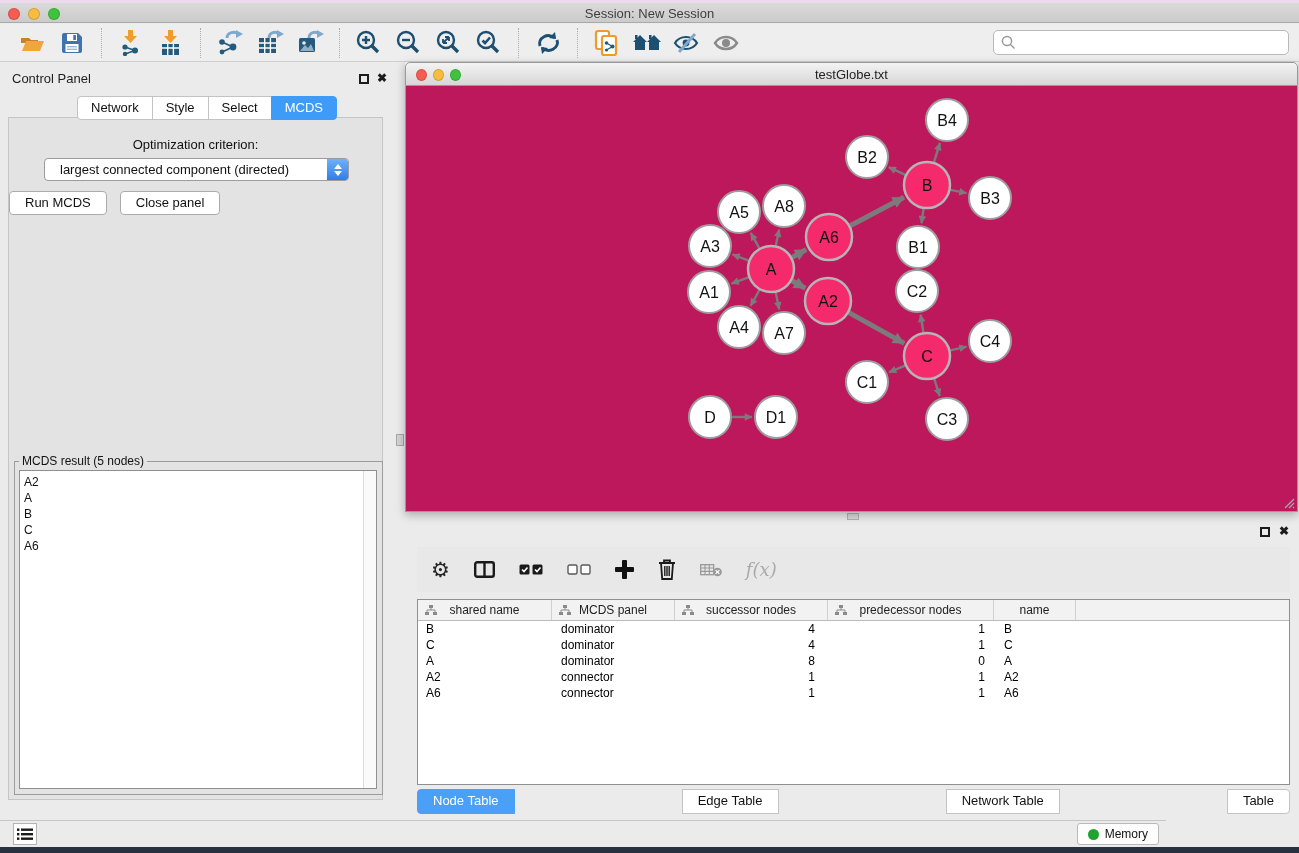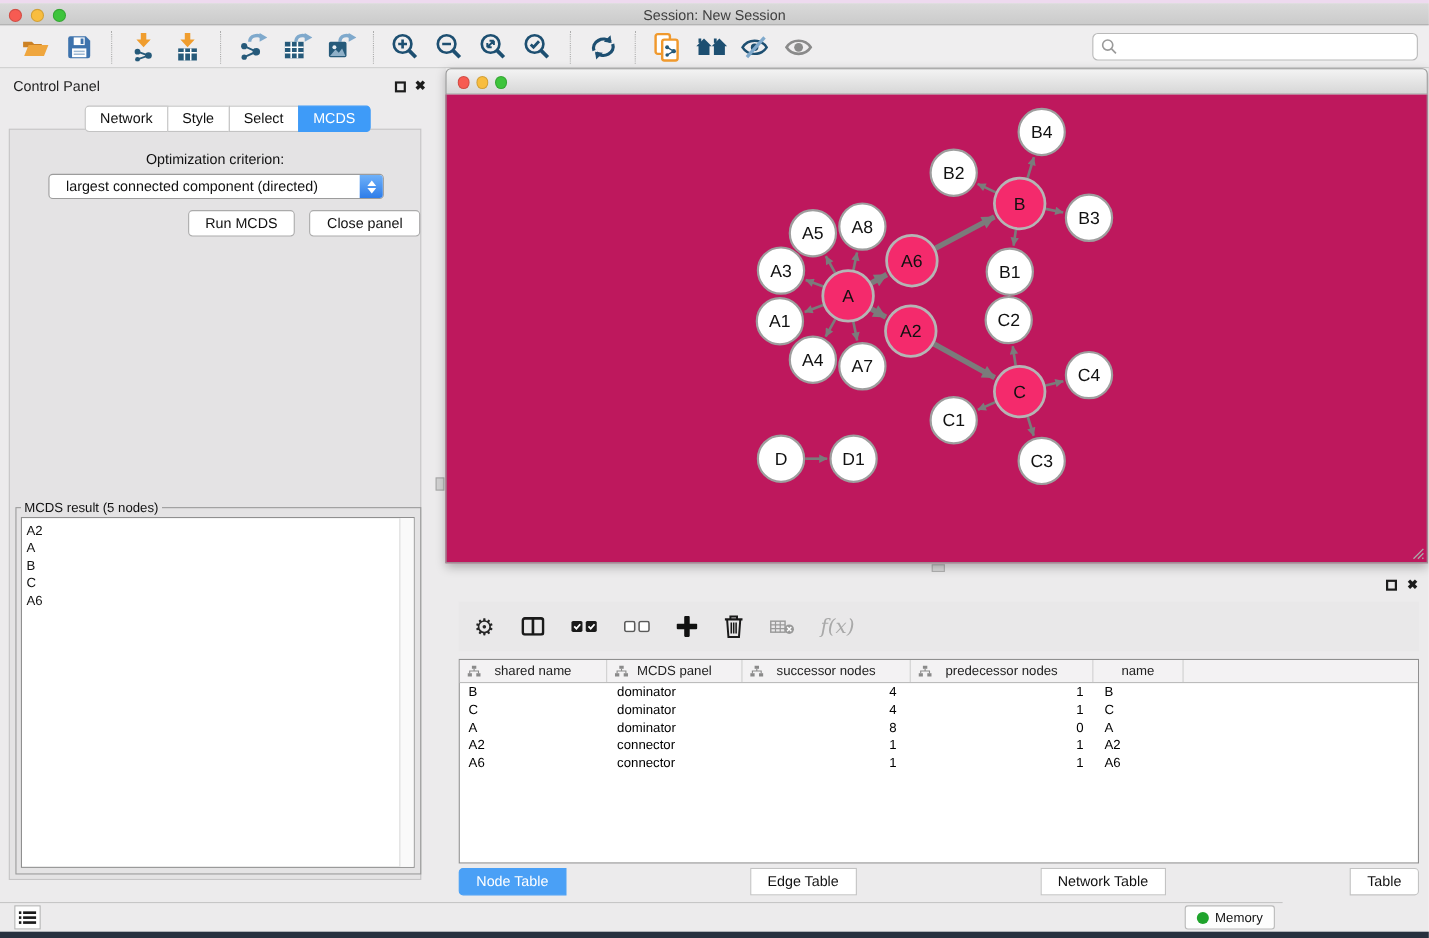--- a/index.html
+++ b/index.html
@@ -43,21 +43,21 @@
   .criterion { position:absolute; left:35px; top:40px; width:305px; height:23px; background:#fff;
                border:1px solid #9c9c9c; border-radius:4px; font-size:13px; color:#111;
                display:flex; align-items:center; padding-left:15px; }
   .criterion .stepper { position:absolute; right:0; top:0; width:21px; height:21px; border-radius:0 3px 3px 0;
                background:linear-gradient(#6fb1f9,#2e7de9); display:flex; flex-direction:column;
                align-items:center; justify-content:center; gap:2px; }
   .arr-up { width:0; height:0; border-left:4px solid transparent; border-right:4px solid transparent;
             border-bottom:5px solid #fff; }
   .arr-dn { width:0; height:0; border-left:4px solid transparent; border-right:4px solid transparent;
             border-top:5px solid #fff; }
-  .cp-buttons { position:absolute; left:0; right:0; top:73px; display:flex; justify-content:flex-end; gap:13px; }
+  .cp-buttons { position:absolute; left:0; right:0; top:73px; display:flex; justify-content:flex-start; gap:13px; }
   .btn { background:#fff; border:1px solid #ababab; border-radius:4px; font-size:13px; color:#111;
          padding:3px 15px 4px 15px; font-family:"Liberation Sans",sans-serif; }
   .mcds-fieldset { position:absolute; left:5px; top:336px; width:369px; height:341px;
                    border:1px solid #9b9b9b; }
   .mcds-fieldset legend { font-size:12px; color:#111; margin-left:4px; padding:0 3px; }
   .result-list { position:absolute; left:4px; right:5px; top:2px; bottom:5px; background:#fff;
                  border:1px solid #8f8f8f; font-size:12px; color:#111; padding-top:3px; }
   .result-item { line-height:16px; padding-left:4px; }
   .scroll-track { position:absolute; right:0; top:0; bottom:0; width:13px; background:#fafafa;
                   border-left:1px solid #dcdcdc; }
@@ -316,20 +316,21 @@
   <div class="v-handle"></div>
   <div class="h-handle"></div>
 
   <div class="net-window">
     <div class="nw-titlebar">
       <div class="nw-lights lights">
         <div class="light red"></div>
         <div class="light yellow"></div>
         <div class="light green"></div>
       </div>
+      <div class="title">testGlobe.txt</div>
     </div>
     <div class="nw-canvas">
       <svg id="graph" width="891" height="424" viewBox="0 0 891 424">
           <defs>
             <marker id="arr-thin" viewBox="0 0 10 10" refX="9.5" refY="5" markerWidth="9" markerHeight="7.6499999999999995" orient="auto" markerUnits="userSpaceOnUse">
               <path d="M0,0 L10,5 L0,10 Z" fill="#7b7b7b"></path>
             </marker>
             <marker id="arr-thick" viewBox="0 0 10 10" refX="9.5" refY="5" markerWidth="14" markerHeight="11.9" orient="auto" markerUnits="userSpaceOnUse">
               <path d="M0,0 L10,5 L0,10 Z" fill="#7b7b7b"></path>
             </marker>

